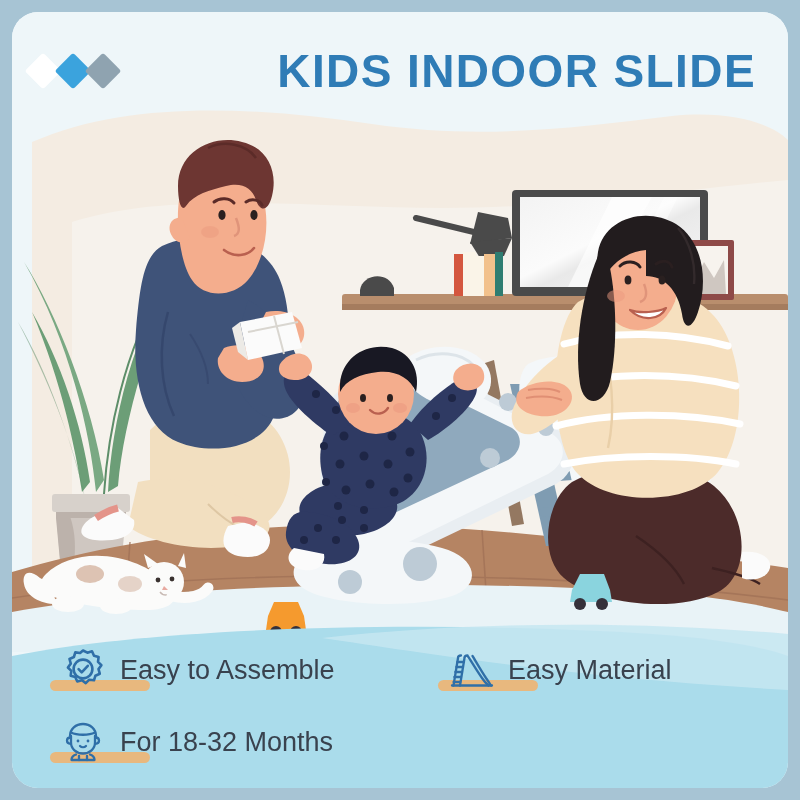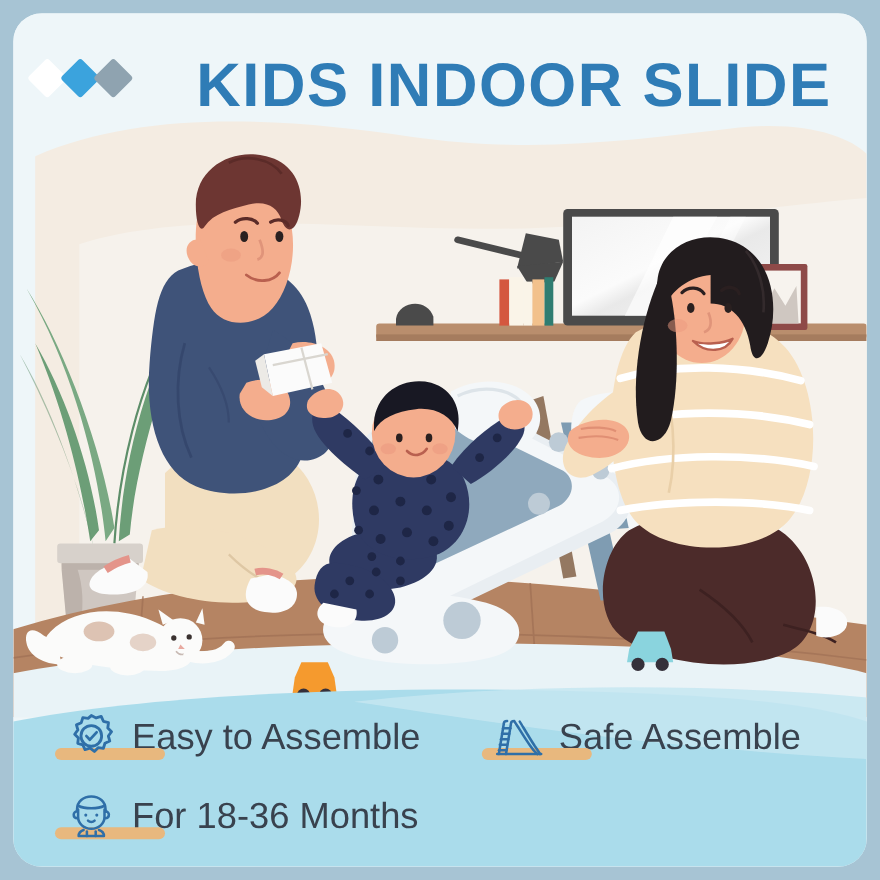--- a/index.html
+++ b/index.html
@@ -57,21 +57,21 @@
     border-radius: 3px;
   }
   .dia.white { background: #ffffff; }
   .dia.blue  { background: #3ba3dd; }
   .dia.gray  { background: #8fa3b0; }
 
   #title {
     position: absolute;
     right: 32px;
     top: 32px;
-    font-size: 56px;
+    font-size: 46px;
     letter-spacing: 1.4px;
     font-weight: bold;
     color: #2f7cb6;
     white-space: nowrap;
   }
 
   
   #scene {
     position: absolute;
     left: 0; top: 0;
@@ -120,21 +120,21 @@
     position: absolute;
     left: -10px;
     bottom: 2px;
     width: 100px;
     height: 11px;
     border-radius: 6px;
     background: #e8b87e;
     z-index: 1;
   }
   .feature .flabel {
-    font-size: 33px;
+    font-size: 27px;
     color: #39424e;
     font-family: "Liberation Sans", sans-serif;
     white-space: nowrap;
   }
 </style>
 </head>
 <body>
 
 <div id="poster">
   <div id="card">
@@ -465,21 +465,21 @@
                 <path d="M8.4 20 L15 20"></path>
                 <path d="M7.4 25 L14 25"></path>
                 <path d="M6.4 30 L13 30"></path>
                 <path d="M5.6 35 L12.2 35"></path>
                 <path d="M20 9.5 C 22 12 27 21 34 31 C 36 34 38 36.5 40.5 38.5"></path>
                 <path d="M24.5 9 C 26.5 12 31.5 21 38 31 C 39.8 33.6 41.4 36 43 38.5"></path>
                 <path d="M4 38.5 L44 38.5"></path>
               </g>
             </svg>
           </div>
-          <div class="flabel">Safe Assemble</div>
+          <div class="flabel">Easy Material</div>
         </div>
 
         <div class="feature">
           <div class="ficon">
             <div class="fbar"></div>
             <svg width="46" height="46" viewBox="0 0 46 46" xmlns="http://www.w3.org/2000/svg">
               <g fill="none" stroke="#2f6fa8" stroke-width="2.3" stroke-linecap="round" stroke-linejoin="round">
                 <path d="M10 17 C 10 9.8 15.8 5 23 5 C 30.2 5 36 9.8 36 17 L36 19"></path>
                 <path d="M11 13.5 C 17 16.5 29 16.5 35 13.5"></path>
                 <path d="M10.5 18.5 C 8.3 18.5 7 20 7 21.6 C 7 23.3 8.3 24.8 10.5 24.8"></path>
@@ -487,21 +487,21 @@
                 <path d="M11 17 L11 23.5 C 11 29.8 16.2 34.5 23 34.5 C 29.8 34.5 35 29.8 35 23.5 L35 17"></path>
                 <circle cx="18" cy="22" r="1.4" fill="#2f6fa8" stroke="none"></circle>
                 <circle cx="28" cy="22" r="1.4" fill="#2f6fa8" stroke="none"></circle>
                 <path d="M20 27 C 21.6 28.6 24.4 28.6 26 27"></path>
                 <path d="M16 35.5 C 13 36.5 11.5 38.2 11.5 41 L34.5 41 C 34.5 38.2 33 36.5 30 35.5"></path>
                 <path d="M19 41 L19 37"></path>
                 <path d="M27 41 L27 37"></path>
               </g>
             </svg>
           </div>
-          <div class="flabel">For 18-36 Months</div>
+          <div class="flabel">For 18-32 Months</div>
         </div>
 
 
       </div>
     </div>
 
   </div>
 </div>
 
 </body></html>

